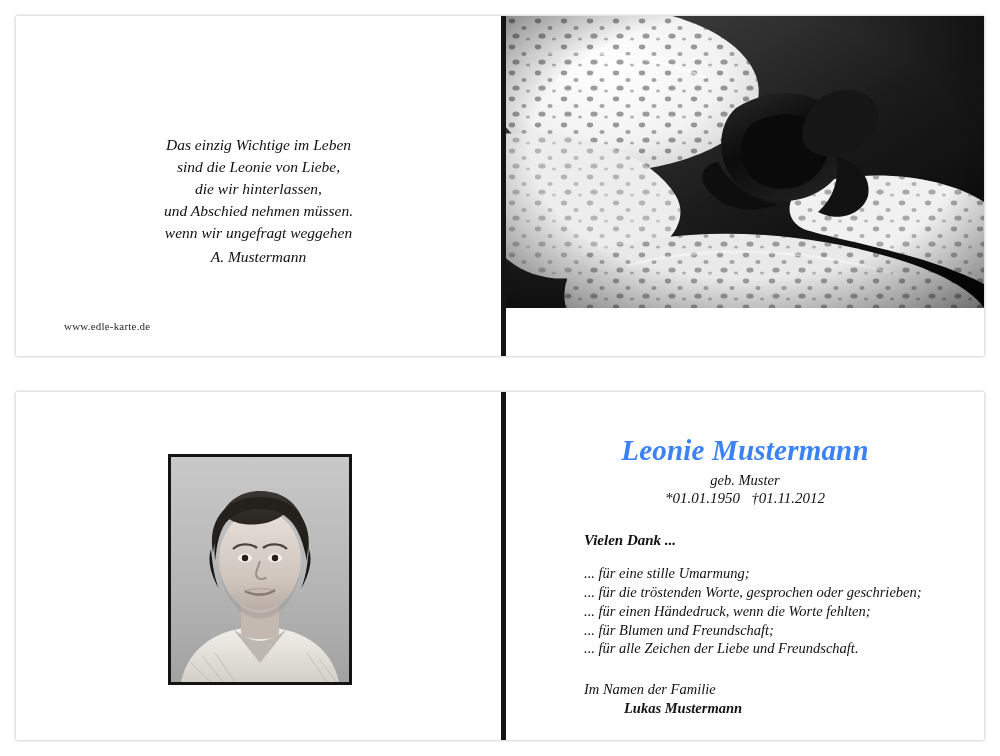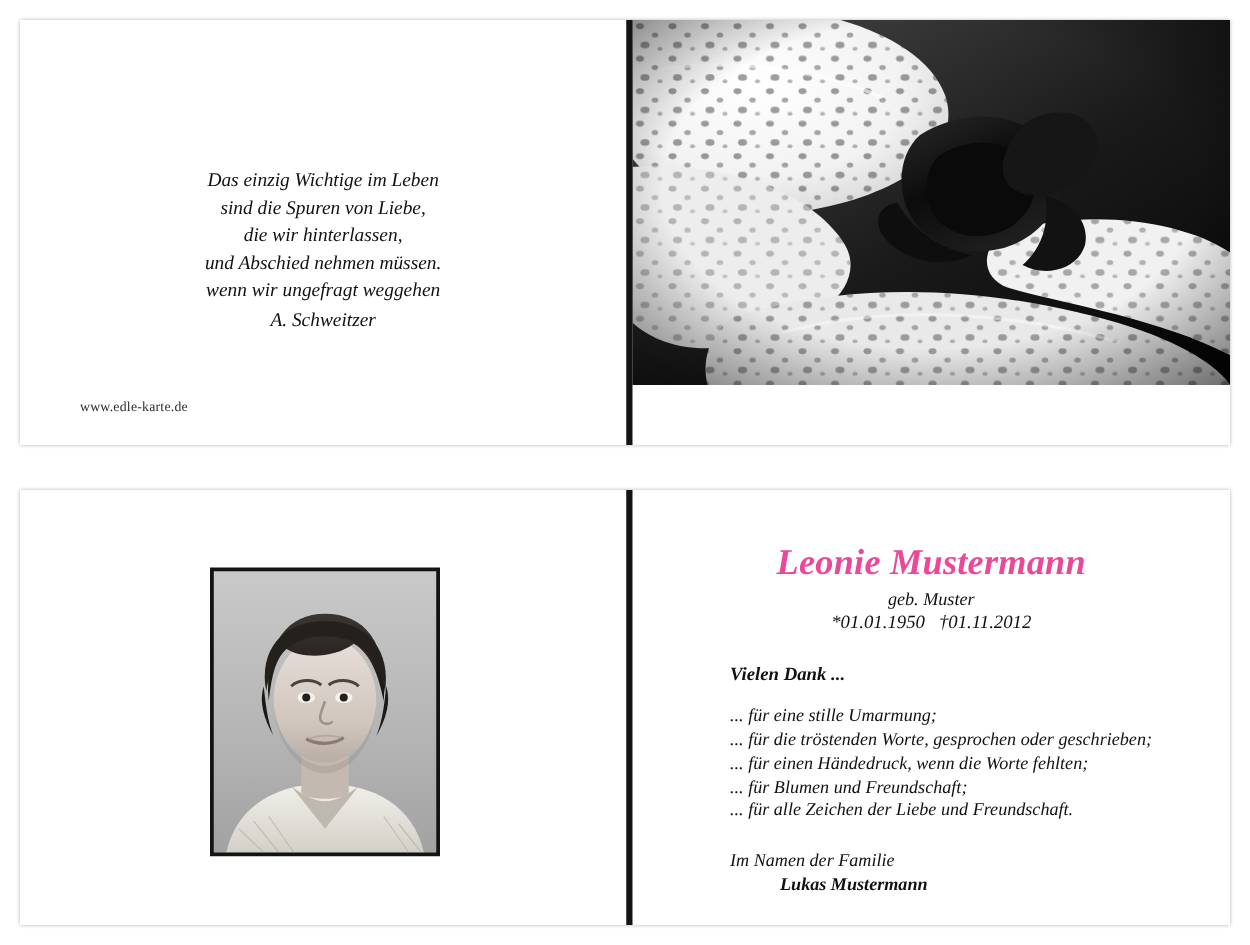--- a/index.html
+++ b/index.html
@@ -141,21 +141,21 @@
   .deceased-name {
     position: absolute;
     left: 0;
     right: 0;
     top: 42px;
     text-align: center;
     font-style: italic;
     font-weight: bold;
     font-size: 29px;
     letter-spacing: .2px;
-    color: #ec4899;
+    color: #3b82f6;
   }
   .born-name {
     position: absolute;
     left: 0;
     right: 0;
     top: 80px;
     text-align: center;
     font-style: italic;
     font-size: 14.5px;
     color: #111;
@@ -202,25 +202,25 @@
 </head>
 <body>
 
 <div class="page">
 
   <div class="card card-top">
 
     <div class="panel panel-left">
       <div class="poem">
         <div class="line">Das einzig Wichtige im Leben</div>
-        <div class="line">sind die Spuren von Liebe,</div>
+        <div class="line">sind die Leonie von Liebe,</div>
         <div class="line">die wir hinterlassen,</div>
         <div class="line">und Abschied nehmen müssen.</div>
         <div class="line">wenn wir ungefragt weggehen</div>
-        <div class="line author">A. Schweitzer</div>
+        <div class="line author">A. Mustermann</div>
       </div>
       <div class="watermark">www.edle-karte.de</div>
     </div>
 
     <div class="panel panel-right">
       <div class="flower">
         <svg width="478" height="292" viewBox="0 0 478 292" xmlns="http://www.w3.org/2000/svg">
           <defs>
             <radialGradient id="petalGlow" cx="45%" cy="40%" r="70%">
               <stop offset="0%" stop-color="#ffffff"></stop>

